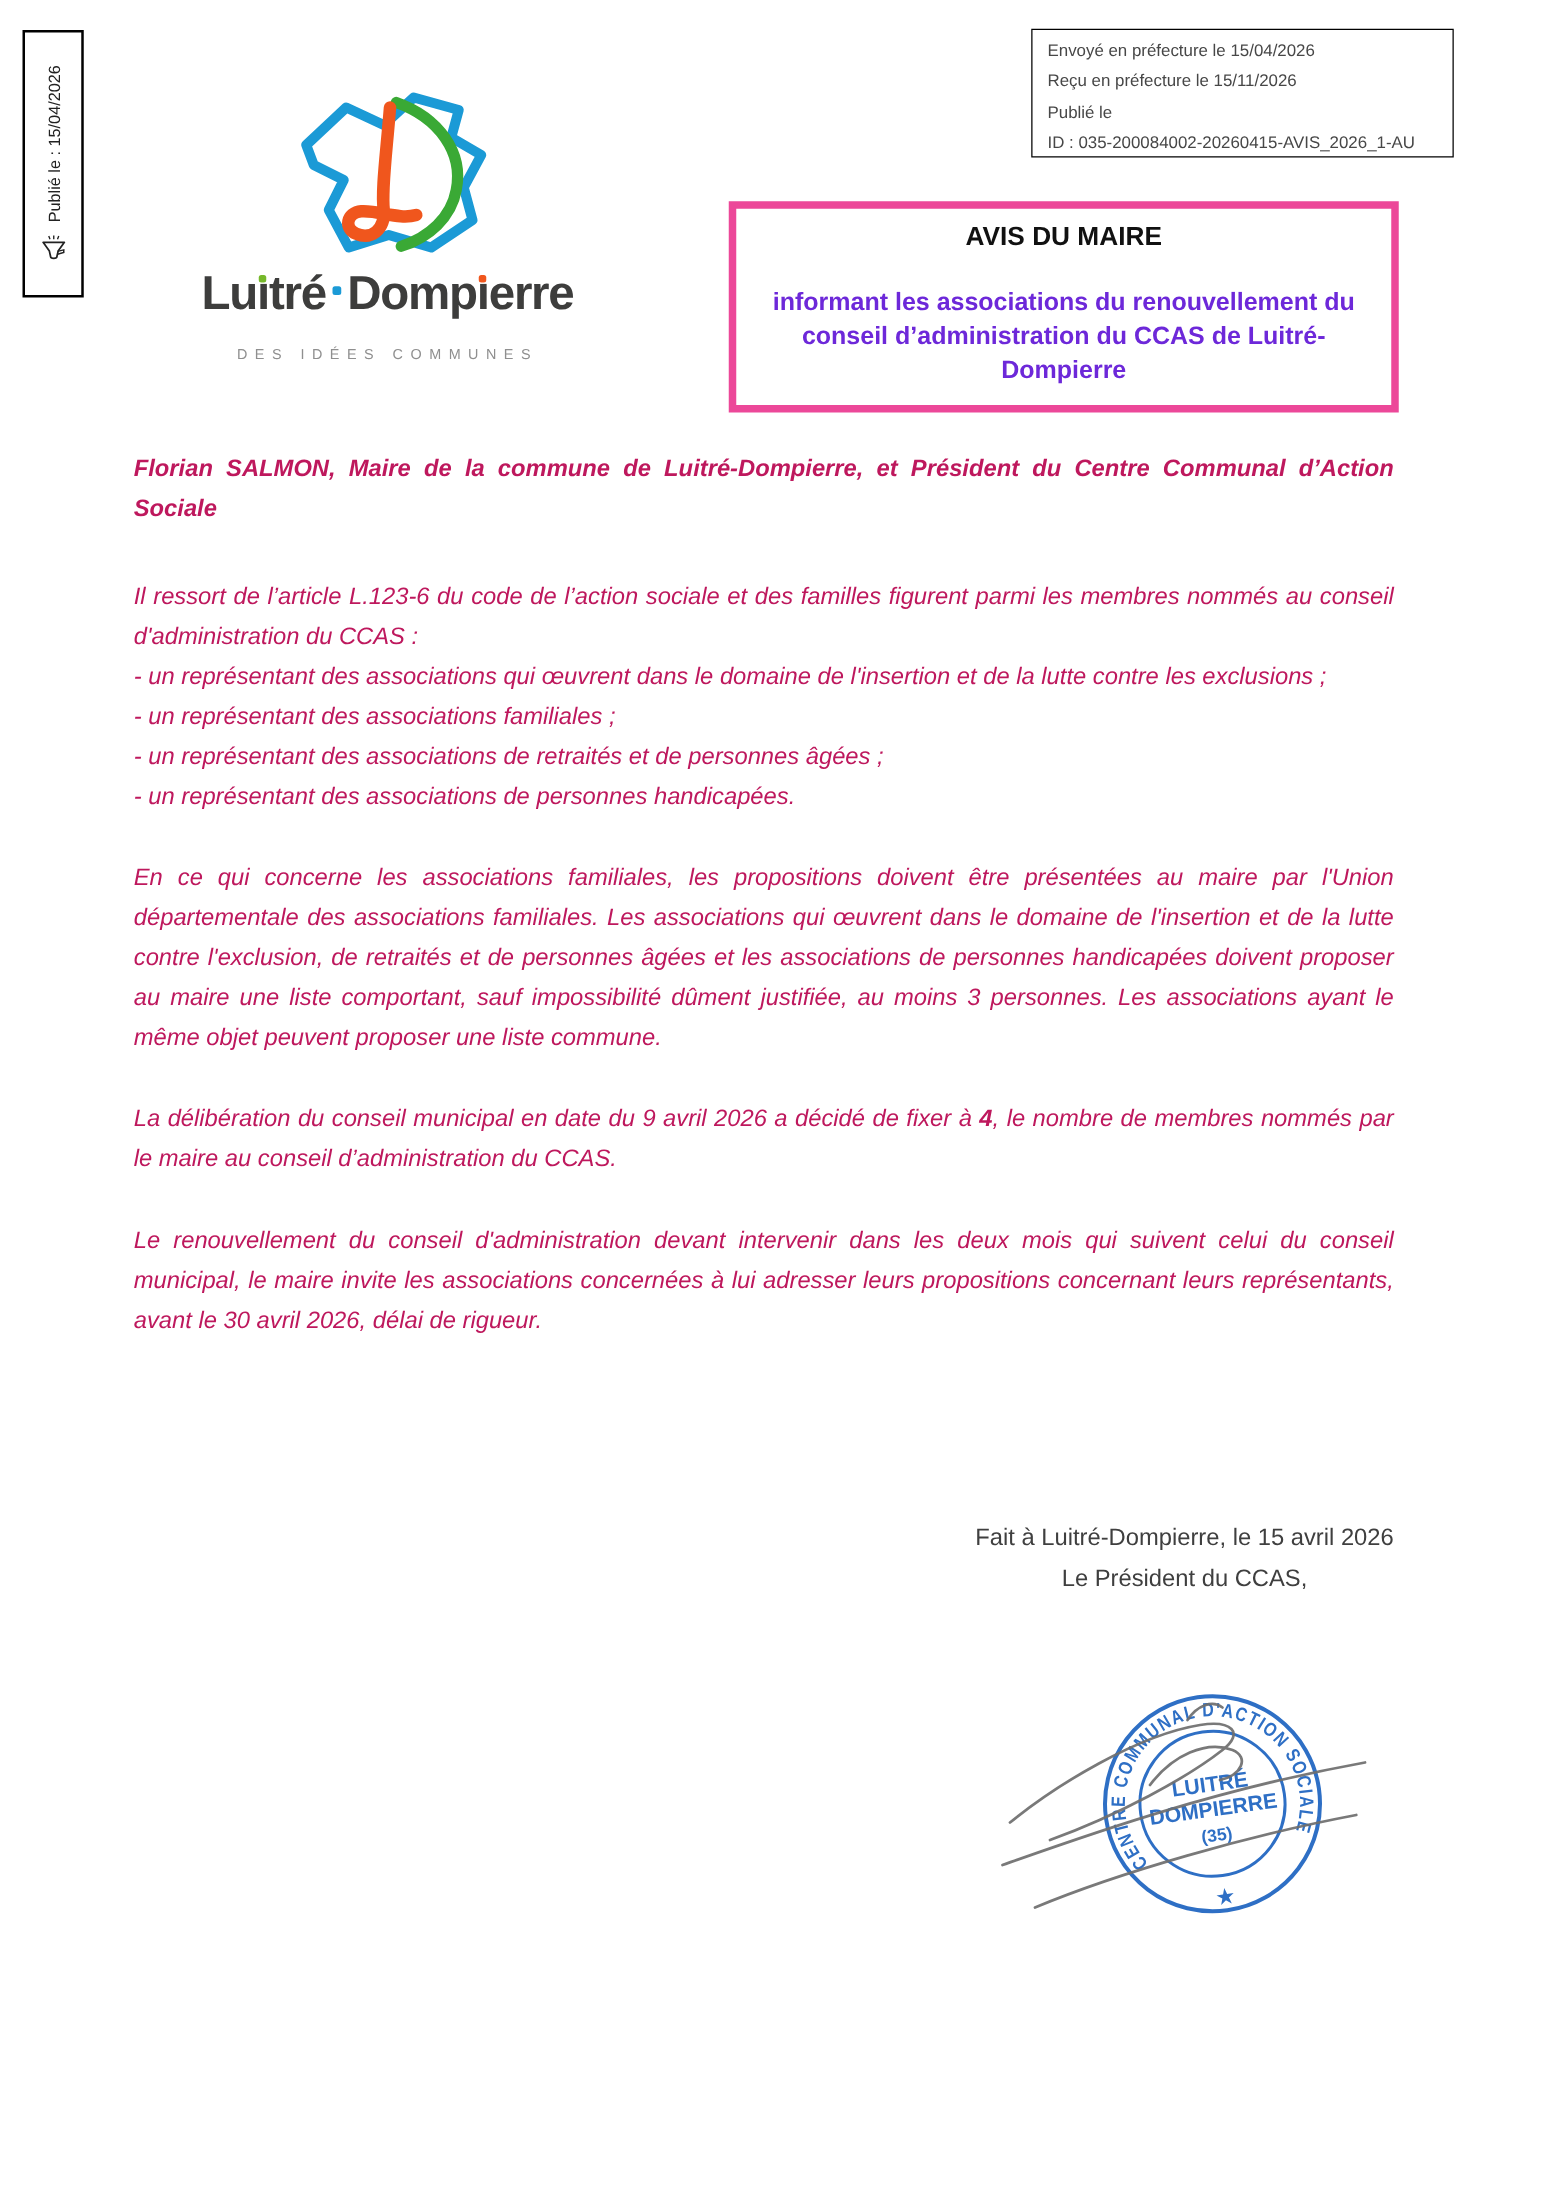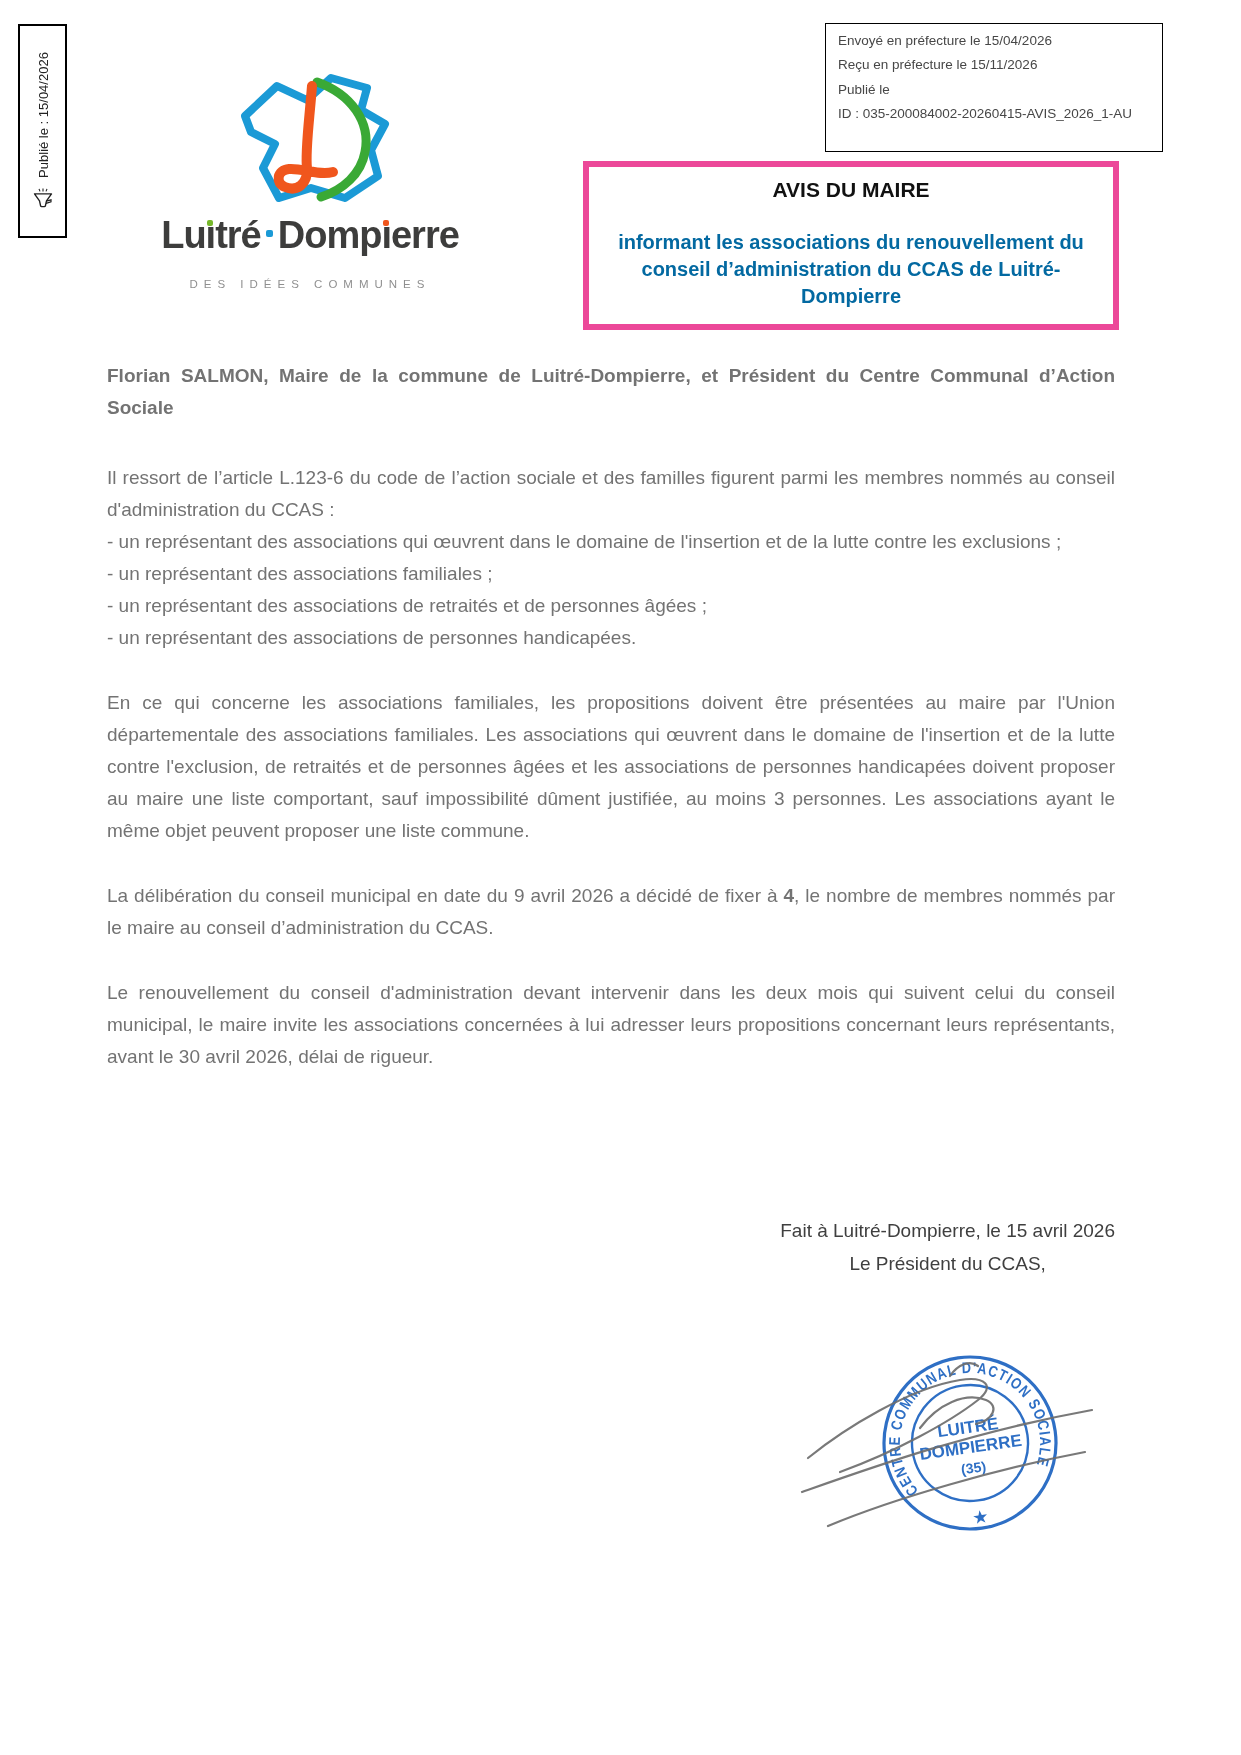--- a/index.html
+++ b/index.html
@@ -14,21 +14,21 @@
     border:2px solid #000;box-sizing:border-box;
   }
   .pub-banner-inner{
     position:absolute;left:50%;top:50%;
     transform:translate(-50%,-50%) rotate(-90deg);
     display:flex;align-items:center;gap:10px;white-space:nowrap;
   }
   .pub-banner-label{font-size:13px;color:#222;}
   
   .pref-box{
-    position:absolute;left:825px;top:23px;width:338px;height:129px;
+    position:absolute;left:825px;top:23px;width:338px;height:103px;
     border:1px solid #000;box-sizing:border-box;
     padding:5px 0 0 12px;
   }
   .pref-line{
     font-size:13.5px;color:#474747;line-height:24.3px;white-space:nowrap;
   }
   
   .logo{position:absolute;left:140px;top:64px;width:340px;text-align:center;}
   .logo-emblem{display:block;margin:0 auto;}
   .wordmark{
@@ -51,25 +51,25 @@
     white-space:nowrap;
   }
   
   .title-box{
     position:absolute;left:583px;top:161px;width:536px;
     border:6px solid #ec4899;box-sizing:border-box;
     padding:10px 12px 14px 12px;text-align:center;
   }
   .title-main{font-size:21px;font-weight:bold;color:#111;line-height:26px;}
   .title-gap{height:26px;}
-  .title-sub{font-size:20px;font-weight:bold;color:#0369a1;line-height:27px;}
+  .title-sub{font-size:20px;font-weight:bold;color:#6d28d9;line-height:27px;}
   
   .doc-body{
     position:absolute;left:107px;top:360px;width:1008px;
-    font-size:19px;line-height:32px;color:#737373;
+    font-size:19px;line-height:32px;color:#be185d;font-style:italic;
   }
   .para{margin:0 0 33px 0;text-align:justify;}
   .para.intro{font-weight:bold;margin-bottom:38px;}
   .list-item{text-align:justify;}
   .b{font-weight:bold;}
   
   .sig-block{
     position:absolute;right:126px;top:1215px;text-align:center;
     font-size:19px;line-height:32.5px;color:#3f3f3f;
   }

